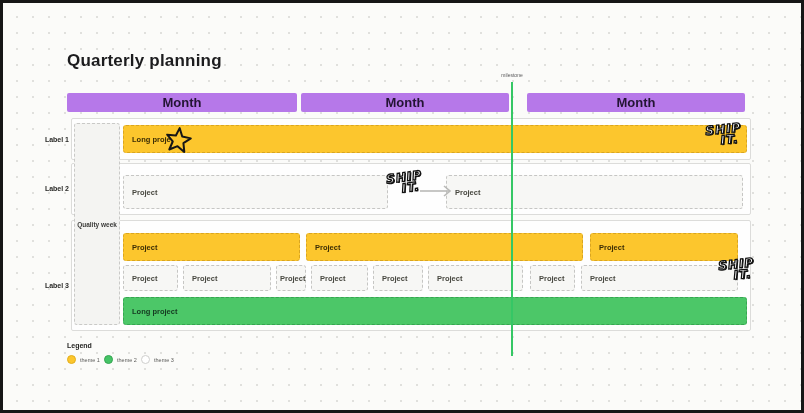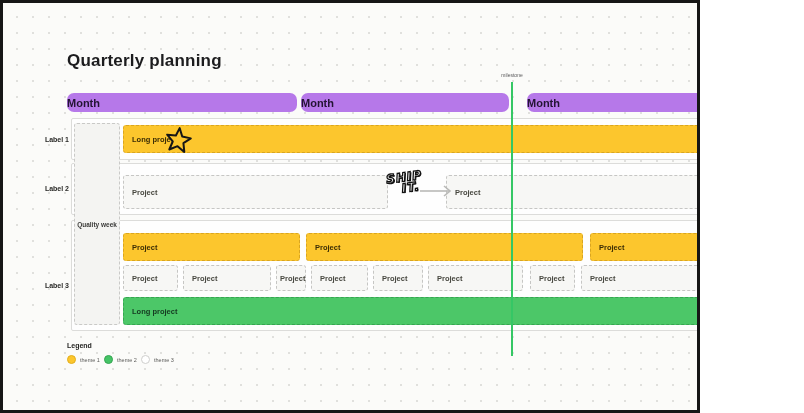--- a/index.html
+++ b/index.html
@@ -1,43 +1,43 @@
 <!DOCTYPE html>
 <html><head>
 <meta charset="utf-8">
 <style>
   * { margin: 0; padding: 0; box-sizing: border-box; }
   html, body { width: 804px; height: 413px; }
   body { font-family: "Liberation Sans", sans-serif; }
 
   .frame {
     position: relative;
-    width: 700px; height: 413px;
+    width: 804px; height: 413px;
     border: 3px solid #161616;
     background-color: #fbfbf9;
     background-image: radial-gradient(circle, #e0e0dd 1px, transparent 1.1px);
     background-size: 16px 16px;
     background-position: 6px 6px;
     overflow: hidden;
   }
 
   .abs { position: absolute; }
 
   .page-title {
     left: 64px; top: 48px;
     font-size: 17px; font-weight: bold; color: #1c1c1e;
     letter-spacing: 0.2px;
   }
 
   .month-bar {
     top: 90px; height: 19px;
     background: #b678e9;
-    border-radius: 7px;
-    display: flex; align-items: center; justify-content: flex-start;
-    font-size: 11px; font-weight: bold; color: #231433;
+    border-radius: 2px;
+    display: flex; align-items: center; justify-content: center;
+    font-size: 13px; font-weight: bold; color: #231433;
   }
 
   .row-frame {
     left: 68px; width: 680px;
     background: #fefefe;
     border: 1px solid #dcdcda;
     border-radius: 2px;
   }
 
   .qweek {

